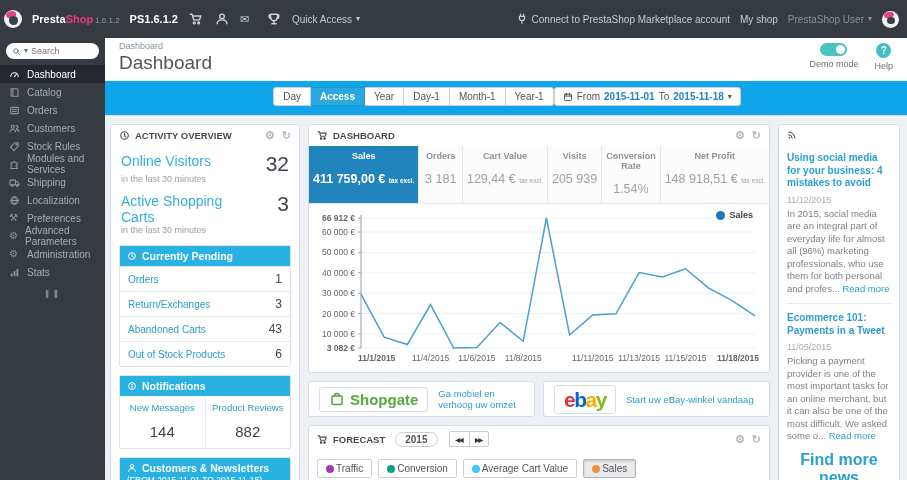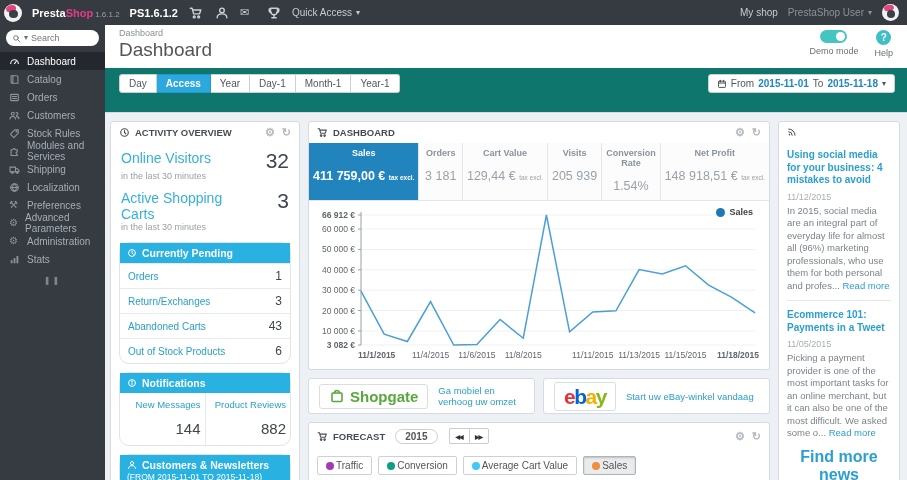--- a/index.html
+++ b/index.html
@@ -5,21 +5,21 @@
   * { margin:0; padding:0; box-sizing:border-box; }
   html,body { width:907px; height:480px; overflow:hidden; background:#edf0f4;
     font-family:"Liberation Sans", sans-serif; font-size:11px; color:#555; }
 
   
   .si { display:inline-flex; align-items:center; justify-content:center; }
   .si svg { stroke:currentColor; fill:none; stroke-width:1.6; stroke-linecap:round; stroke-linejoin:round; }
   .glyph { font-size:11px; line-height:1; }
 
   
-  .topbar { height:25px; background:#363a41; display:flex; align-items:center;
+  .topbar { height:38px; background:#363a41; display:flex; align-items:center;
     justify-content:space-between; padding:0 8px 0 4px; color:#c6ccd2; font-size:10px; }
   .tb-left, .tb-right { display:flex; align-items:center; gap:10px; }
   .mascot { position:relative; border-radius:50%; background:#f2f2f3; overflow:hidden; flex:none; }
   .mascot::before { content:''; position:absolute; left:12%; top:6%; width:58%; height:38%;
     background:#e0457b; border-radius:50% 50% 45% 45%; transform:rotate(-14deg); }
   .mascot::after { content:''; position:absolute; left:30%; top:36%; width:48%; height:46%;
     background:#3b3f46; border-radius:50%; }
   .logo { width:18px; height:18px; }
   .brand { font-size:11px; font-weight:bold; color:#fff; }
   .brand .shop { color:#e23d84; }
@@ -51,22 +51,22 @@
   .page-head { background:#fff; padding:3px 12px 7px 14px; position:relative; }
   .crumb { font-size:9px; color:#8a9197; }
   .title { font-size:19px; font-weight:400; color:#555; margin-top:1px; }
   .head-right { position:absolute; right:14px; top:5px; display:flex; gap:16px; text-align:center; }
   .toggle { width:27px; height:13px; border-radius:7px; background:#46c5c0; position:relative; cursor:pointer; margin:0 auto; }
   .toggle::after { content:''; position:absolute; right:2px; top:2px; width:9px; height:9px; border-radius:50%; background:#fff; }
   .help-circle { width:15px; height:15px; border-radius:50%; background:#3fbfc4; color:#fff;
     font-size:10px; font-weight:bold; line-height:15px; margin:0 auto; cursor:pointer; }
   .hr-label { font-size:9px; color:#6a7177; margin-top:3px; }
 
-  .toolbar { background:#0f766e; border-bottom:1px solid #d5dade; padding:6px 12px 19px 14px;
-    display:flex; justify-content:space-between; align-items:center; }
+  .toolbar { background:#0ea5e9; border-bottom:1px solid #d5dade; padding:6px 12px 9px 14px;
+    display:flex; justify-content:center; align-items:center; }
   .btn-group { display:flex; }
   .tb-btn { border:1px solid #cbd0d5; border-left-width:0; background:#fff; padding:3px 9px;
     font-size:10px; color:#555; cursor:pointer; }
   .tb-btn:first-child { border-left-width:1px; border-radius:3px 0 0 3px; }
   .tb-btn:last-child { border-radius:0 3px 3px 0; }
   .tb-btn.active { background:#2ba9de; border-color:#2596c8; color:#fff; font-weight:bold; }
   .date-btn { border:1px solid #cbd0d5; border-radius:3px; background:#fff; padding:3px 8px;
     font-size:10px; color:#555; display:flex; align-items:center; gap:4px; cursor:pointer; }
   .date-btn b { color:#2186c0; }
 
@@ -77,32 +77,32 @@
   .p-head .si { color:#454c54; }
   .p-tools { margin-left:auto; color:#b3b9bf; display:flex; gap:7px; font-size:11px; }
   .p-tools span { cursor:pointer; }
 
   
   .col-left { width:190px; flex:none; }
   .act-row { padding:7px 10px 0; display:flex; justify-content:space-between; align-items:flex-start;gap:32px; }
   .act-label { font-size:14px; color:#35b0dc; cursor:pointer; }
   .act-value { font-size:21px; font-weight:300; color:#3e454c; line-height:1; }
   .act-sub { font-size:9px; color:#9aa1a7; padding:0 10px 2px; }
-  .sub-block { margin:8px 8px 0; border:1px solid #dfe4e7; border-radius:10px; }
+  .sub-block { margin:8px 8px 0; border:1px solid #dfe4e7; border-radius:2px; }
   .sub-head { background:#29b1e2; color:#fff; padding:4px 7px; font-size:10.5px; font-weight:bold;
     display:flex; align-items:center; gap:5px; }
   .sub-head .si { color:#fff; }
   .sub-head-2l { background:#29b1e2; color:#fff; padding:4px 7px; }
   .sub-head-2l .t { font-size:10.5px; font-weight:bold; display:flex; align-items:center; gap:5px; }
   .sub-head-2l .s { font-size:8.5px; margin-top:1px; }
   .sub-row { display:flex; justify-content:space-between; align-items:center; padding:5px 8px;
     border-top:1px solid #e7eaec; }
   .sub-row .lbl { font-size:10px; color:#2a9fc9; cursor:pointer; }
   .sub-row .val { font-size:12px; color:#3f464c; }
-  .notif-cols { display:flex; text-align:right; }
+  .notif-cols { display:flex; text-align:center; }
   .ncol { flex:1; padding:6px 4px 8px; }
   .ncol:first-child { border-right:1px solid #e7eaec; }
   .ncol .lbl { font-size:9.5px; color:#2a9fc9; cursor:pointer; }
   .ncol .val { font-size:15px; color:#3f464c; margin-top:10px; }
 
   
   .col-center { width:462px; flex:none; }
   .metrics { display:grid; grid-template-columns:repeat(6,1fr); border-bottom:1px solid #e3e7ea; }
   .metric { padding:5px 4px 7px; text-align:center; border-left:1px solid #e3e7ea; background:#fcfcfd; cursor:pointer; }
   .metric:first-child { border-left:none; }
@@ -178,20 +178,28 @@
           <path d="M4 2.5h8V6a4 4 0 0 1-8 0z"></path>
           <path d="M4 3.5H2.5V5A2.5 2.5 0 0 0 5 7.4M12 3.5h1.5V5A2.5 2.5 0 0 1 11 7.4M8 10v2M5.5 13.5h5"></path>
         </svg>
       </span>
     <span class="tb-link">
         <span>Quick Access</span>
         <span class="caret">▾</span>
       </span>
   </div>
   <div class="tb-right">
+    <span class="tb-link">
+      <span class="si">
+          <svg width="12" height="12" viewBox="0 0 16 16">
+            <path d="M6 1.5v3M10 1.5v3M4.5 4.5h7v2a3.5 3.5 0 0 1-7 0zM8 10v4"></path>
+          </svg>
+        </span>
+      <span>Connect to PrestaShop Marketplace account</span>
+    </span>
     <span class="tb-link">My shop</span>
     <span class="tb-link tb-user">
         <span>PrestaShop User</span>
         <span class="caret">▾</span>
       </span>
     <span class="mascot avatar"></span>
   </div>
 </div>
 
 <div class="shell">

